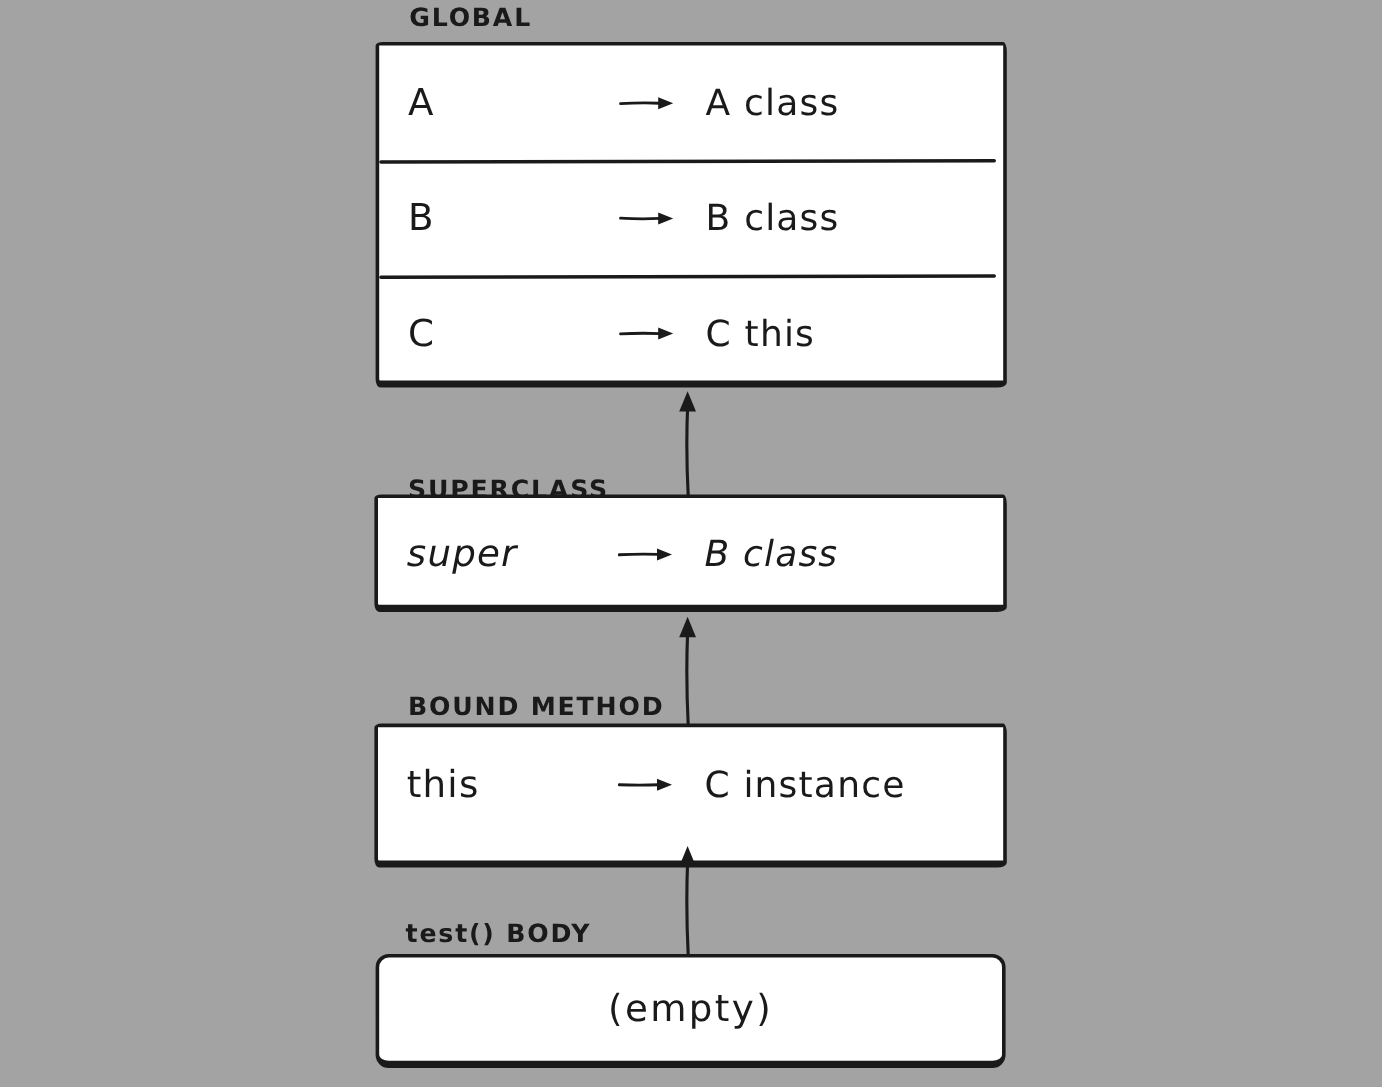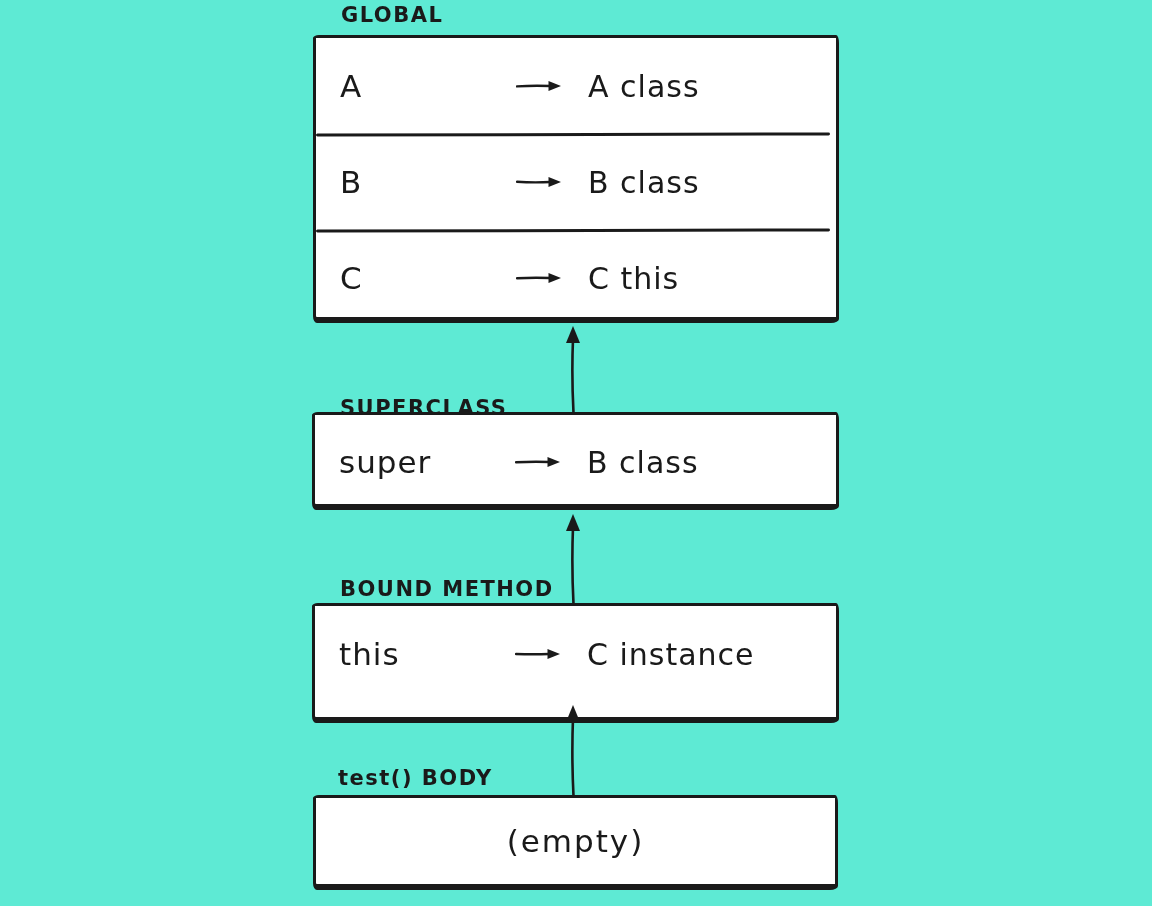--- a/index.html
+++ b/index.html
@@ -4,21 +4,21 @@
 <style>
   html, body {
     margin: 0;
     padding: 0;
     background: #ffffff;
   }
   .canvas {
     position: relative;
     width: 1152px;
     height: 906px;
-    background: #5eead4;
+    background: #a3a3a3;
     font-family: "DejaVu Sans", sans-serif;
     color: #1a1a1a;
     overflow: hidden;
   }
   .frame-label {
     position: absolute;
     font-size: 21px;
     font-weight: bold;
     letter-spacing: 1.5px;
     color: #1a1a1a;
@@ -119,21 +119,21 @@
     </div>
   </div>
 
   <svg class="connector" style="left:562px; top:325px;" width="22" height="88" viewBox="0 0 22 88">
     <path d="M11.5 88 Q 9.5 50 11 14" stroke="#1a1a1a" stroke-width="2.6" fill="none" stroke-linecap="round"></path>
     <polygon points="11,1 4,18 18,18" fill="#1a1a1a"></polygon>
   </svg>
 
   <div class="frame-label" style="left:340px; top:396px;">SUPERCLASS</div>
 
-  <div class="box" style="left:312px; top:412px; width:527px; height:98px;">
+  <div class="box" style="left:312px; top:412px; width:527px; height:98px;font-style:italic;">
     <div class="row" style="top:2px; height:90px;">
       <span class="bname">super</span>
       <svg class="arrow-right" width="46" height="14" viewBox="0 0 46 14">
         <path d="M1 7.3 Q 18 6.4 34 7" stroke="#1a1a1a" stroke-width="2.4" fill="none" stroke-linecap="round"></path>
         <polygon points="45,7 32.5,2 32.5,12" fill="#1a1a1a"></polygon>
       </svg>
       <span class="bvalue">B class</span>
     </div>
   </div>
 
@@ -155,17 +155,17 @@
     </div>
   </div>
 
   <svg class="connector" style="left:562px; top:704px;" width="22" height="92" viewBox="0 0 22 92">
     <path d="M11.5 92 Q 9.5 52 11 14" stroke="#1a1a1a" stroke-width="2.6" fill="none" stroke-linecap="round"></path>
     <polygon points="11,1 4,18 18,18" fill="#1a1a1a"></polygon>
   </svg>
 
   <div class="frame-label" style="left:338px; top:766px;">test() BODY</div>
 
-  <div class="box" style="left:313px; top:795px; width:525px; height:95px;">
+  <div class="box" style="left:313px; top:795px; width:525px; height:95px;border-radius:11px;">
     <div class="empty-row" style="top:25px;">(empty)</div>
   </div>
 
 </div>
 
 </body></html>

